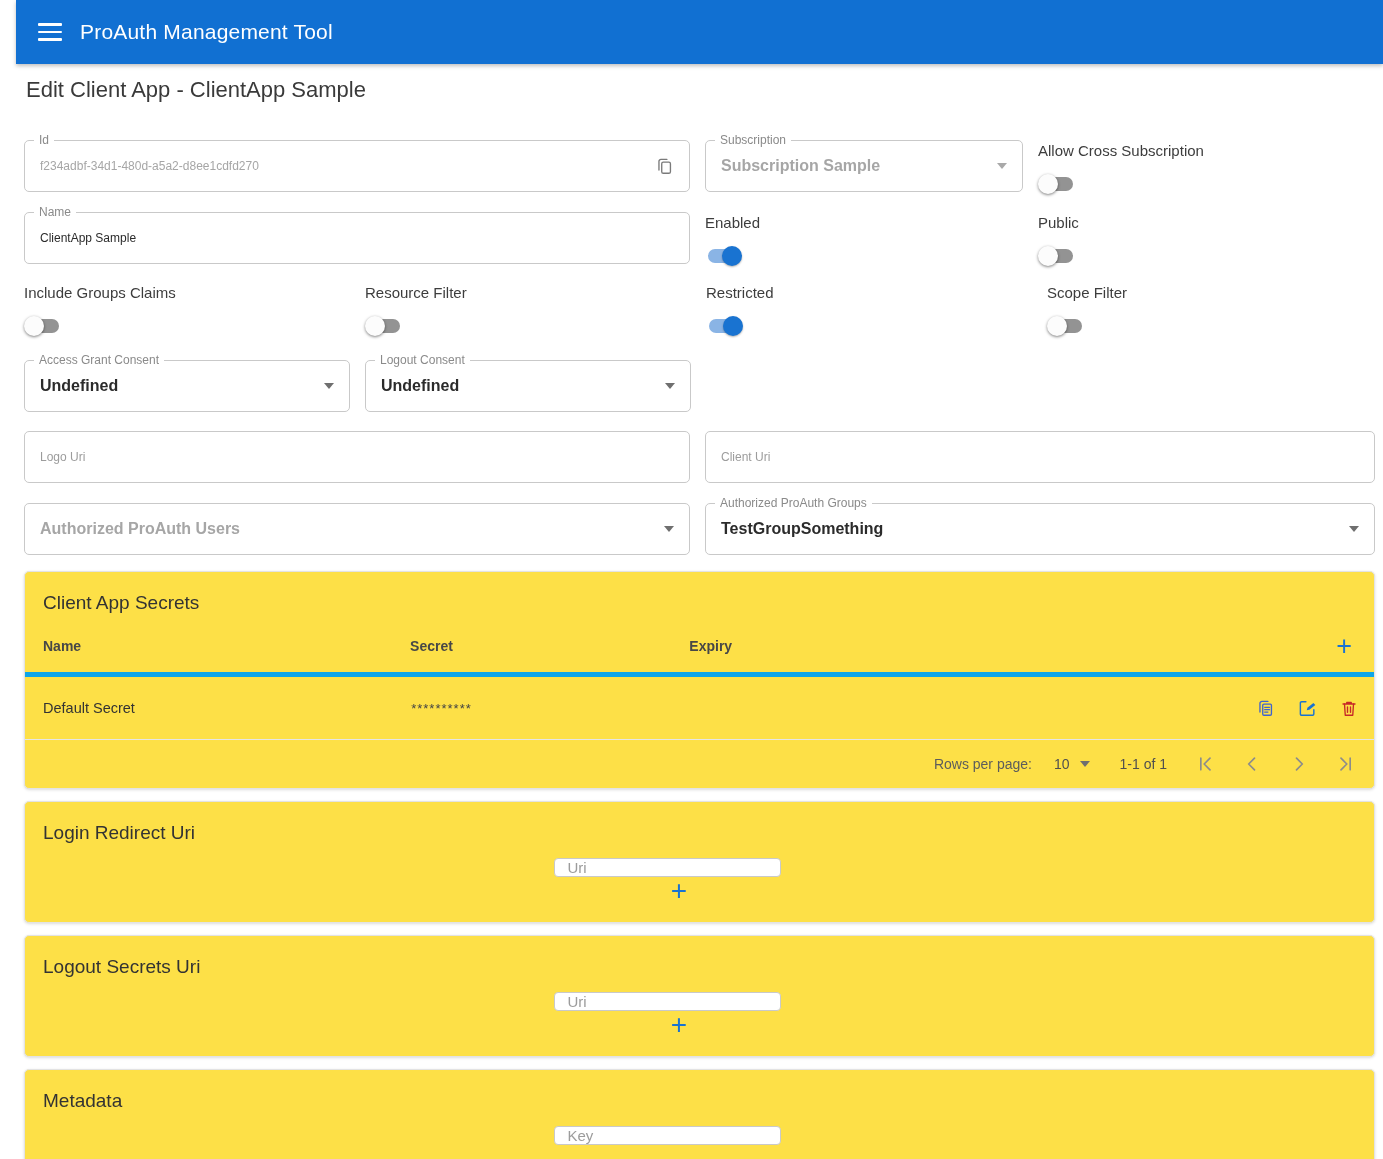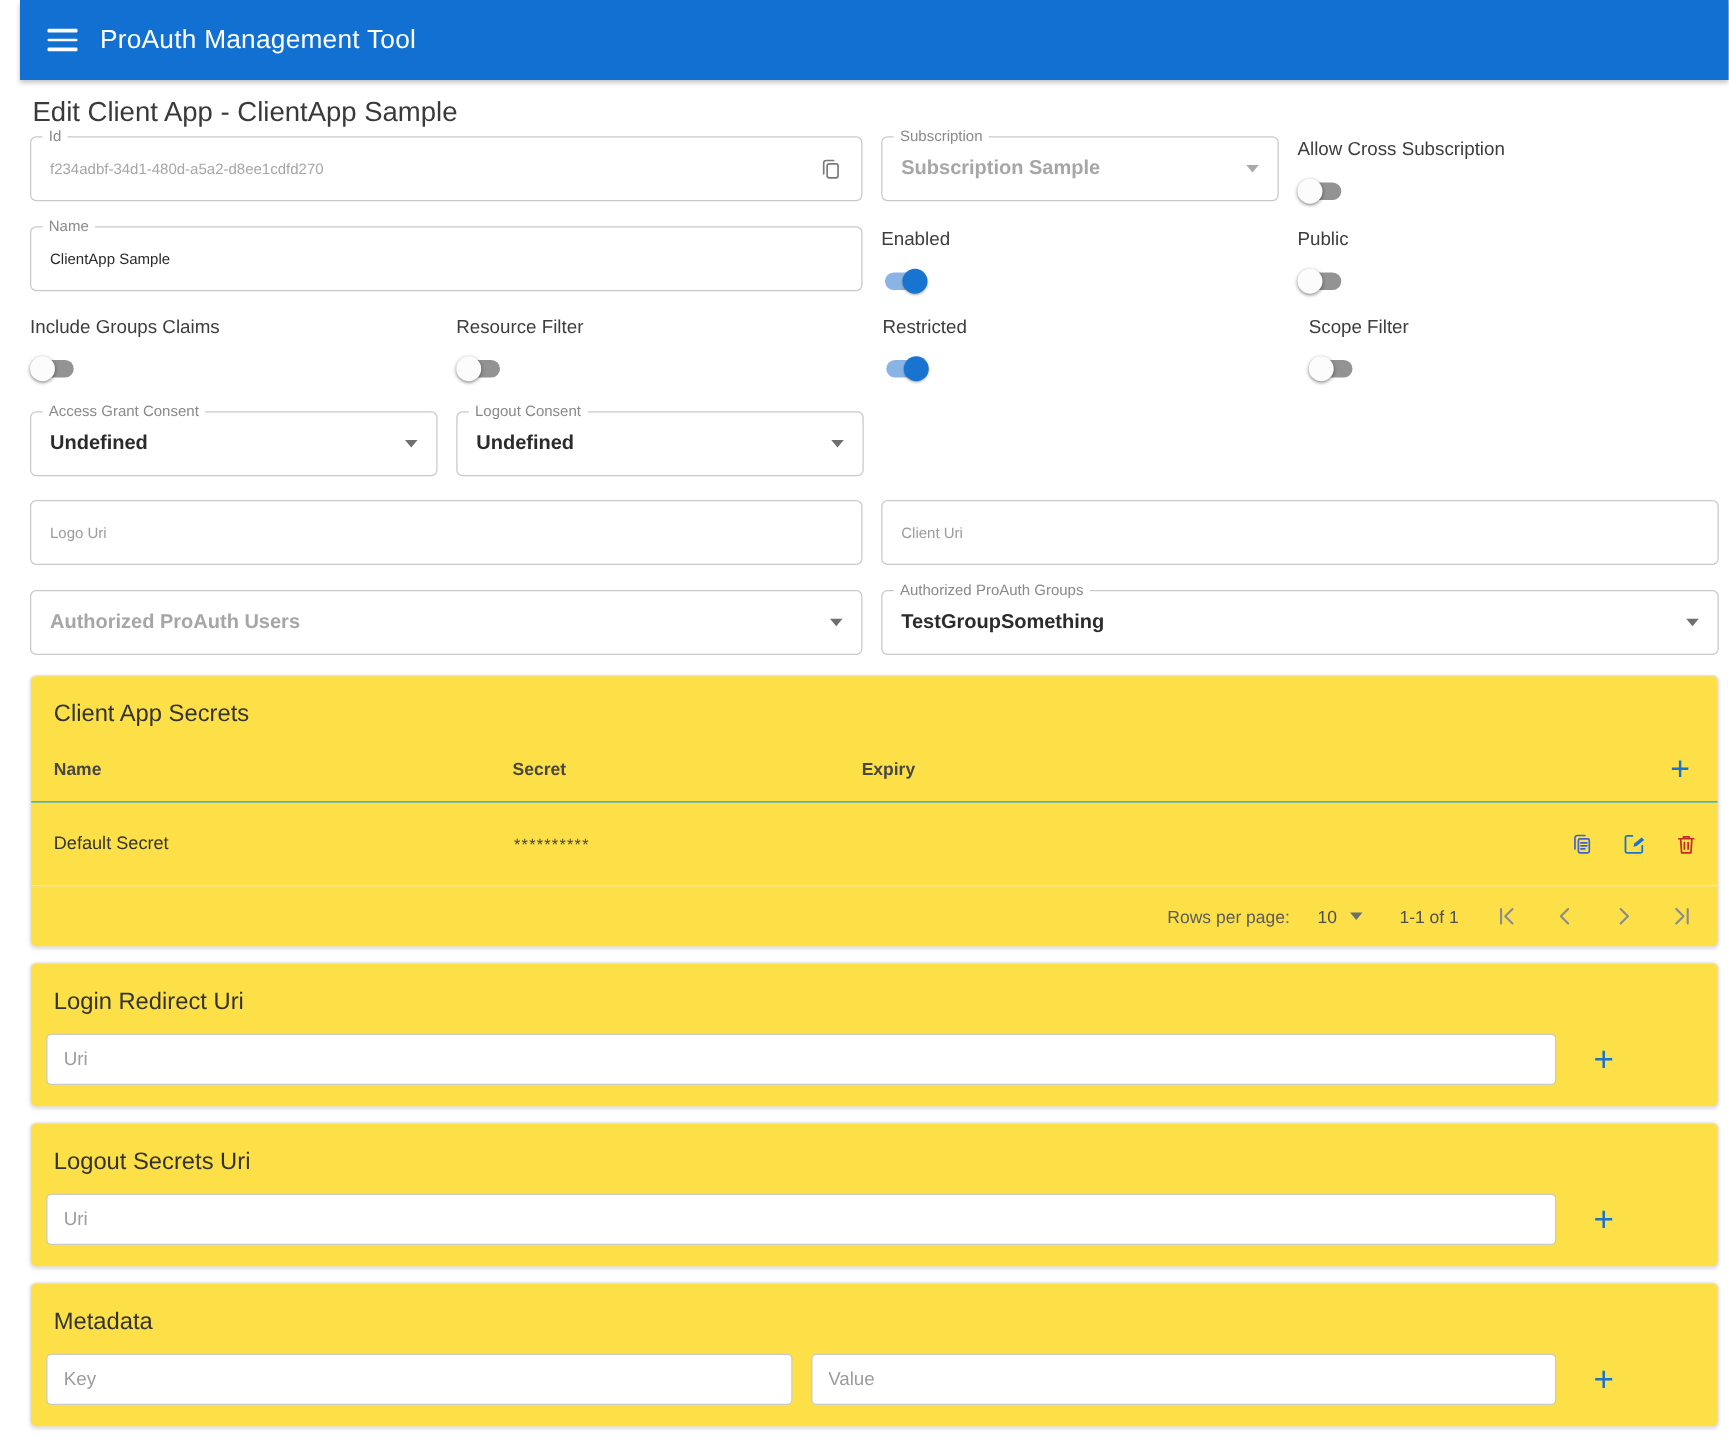--- a/index.html
+++ b/index.html
@@ -16,21 +16,21 @@
 
   
   main { padding:0 8px 0 24px; }
   .page-title { font-size:22px; font-weight:400; color:#3a3a3a; margin:13px 0 0 2px; }
 
   .row { display:grid; column-gap:15px; }
   .r-half { grid-template-columns:666px 318px 1fr; }
   .r-quarters { grid-template-columns:326px 326px 326px 1fr; }
   .r-two { grid-template-columns:666px 1fr; }
 
-  .r1 { margin-top:6px; }
+  .r1 { margin-top:37px; }
   .r2 { margin-top:18px; }
   .r3 { margin-top:16px; }
   .r4 { margin-top:24px; }
   .r5 { margin-top:19px; }
   .r6 { margin-top:20px; }
 
   
   .field { position:relative; height:52px; border:1px solid #c9c9c9; border-radius:5px;
     background:#fff; display:flex; align-items:center; padding:0 15px; }
   .flabel { position:absolute; top:-8px; left:9px; background:#fff; padding:0 5px;
@@ -65,33 +65,33 @@
 
   
   .thead { display:flex; align-items:center; padding:6px 20px 0 18px; height:58px;
     font-size:14px; font-weight:700; color:#474747; }
   .col-name { flex:0 0 28%; }
   .col-secret { flex:0 0 21.3%; }
   .col-expiry { flex:1; }
   .add-plus { margin-left:auto; color:#1973d1; font-size:27px; line-height:24px;
     font-weight:400; cursor:pointer; padding:0 2px; }
   .trow { display:flex; align-items:center; padding:0 16px 0 18px; height:67px;
-    border-top:1px solid #0ea5e9; font-size:14.5px; color:#333; }
+    border-top:5px solid #0ea5e9; font-size:14.5px; color:#333; }
   .secret-stars { letter-spacing:1px; font-size:13px; color:#444; }
   .row-actions { margin-left:auto; display:flex; align-items:center; gap:23px; }
   .icon-btn { cursor:pointer; display:flex; align-items:center; }
   .tfoot { display:flex; align-items:center; justify-content:flex-end; height:49px;
     border-top:1px solid #e5e5e5; padding:0 18px; font-size:14px; color:#5c5c5c; }
   .rpp-select { display:flex; align-items:center; gap:10px; margin:0 30px 0 22px;
     cursor:pointer; color:#4f4f4f; }
   .range-label { margin-right:28px; color:#4f4f4f; }
   .nav-icons { display:flex; align-items:center; gap:27px; }
 
   
-  .input-row { display:flex; align-items:center; padding:14px 77px 17px 12px; }
+  .input-row { display:flex; align-items:center; padding:14px 77px 17px 12px;flex-direction:column; }
   .uri-input { flex:1; height:41px; border:1px solid #c9c9c9; border-radius:4px;
     padding:0 13px; font-size:15px; color:#333; outline:none; font-family:inherit; }
   .uri-input::placeholder { color:#9c9c9c; opacity:1; }
   .kv-gap { width:15px; flex:0 0 15px; }
   .row-add { margin-left:24px; width:28px; text-align:center; color:#1973d1;
     font-size:28px; line-height:28px; cursor:pointer; }
 </style>
 </head>
 <body>
 

